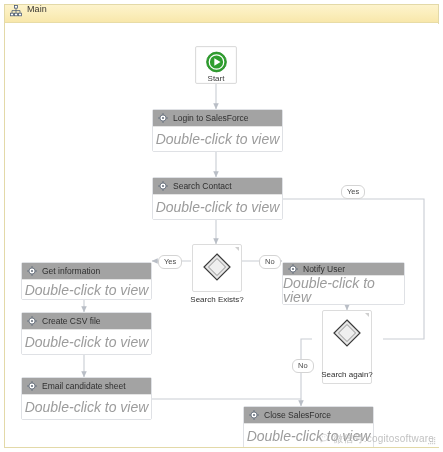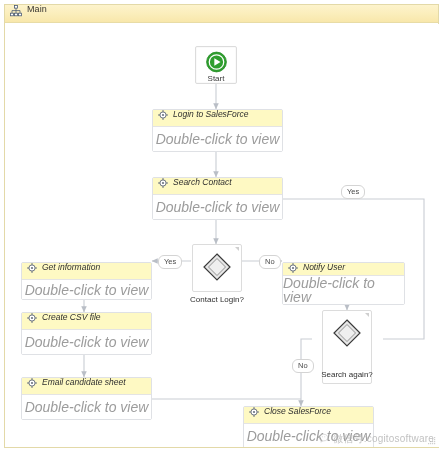--- a/index.html
+++ b/index.html
@@ -111,25 +111,25 @@
   .node-activity {
     background: #ffffff;
     border: 1px solid #dfe1e5;
     border-radius: 2px;
     display: flex;
     flex-direction: column;
   }
   .act-header {
     height: 17px;
     box-sizing: border-box;
-    background: #fef9c3;
+    background: #a3a3a3;
     border-bottom: 1px solid #e4e4e4;
     display: flex;
+    align-items: center;
     padding-left: 5px;
-    font-style: italic;
   }
   .act-icon {
     width: 10px;
     height: 10px;
     margin-right: 5px;
     flex: 0 0 auto;
     display: block;
   }
   .act-title {
     font-size: 8.5px;
@@ -323,21 +323,21 @@
           <span class="act-hint">Double-click to view</span>
         </div>
       </div>
 
       <div class="node node-decision" style="left:186px; top:220px; width:50px; height:48px;">
         <span class="corner-tri"></span>
         <svg class="diamond-svg" viewBox="0 0 30 30">
           <path d="M15 2 L28 15 L15 28 L2 15 Z" fill="#e6e6e6" stroke="#3a3a3a" stroke-width="1.2"></path>
           <path d="M15 6.5 L23.5 15 L15 23.5 L6.5 15 Z" fill="#efefef" stroke="#6e6e6e" stroke-width="0.7"></path>
         </svg>
-        <span class="decision-label">Contact Login?</span>
+        <span class="decision-label">Search Exists?</span>
       </div>
 
       <div class="node node-activity" style="left:15px; top:238px; width:131px; height:38px;">
         <div class="act-header">
           <svg class="act-icon" viewBox="0 0 10 10">
             <circle cx="5" cy="5" r="3.1" fill="#ffffff" stroke="#6b7480" stroke-width="1"></circle>
             <circle cx="5" cy="5" r="1.1" fill="#6b7480"></circle>
             <path d="M5 0.2 L5 1.7 M5 8.3 L5 9.8 M0.2 5 L1.7 5 M8.3 5 L9.8 5" stroke="#6b7480" stroke-width="1" stroke-linecap="round"></path>
           </svg>
           <span class="act-title">Get information</span>

